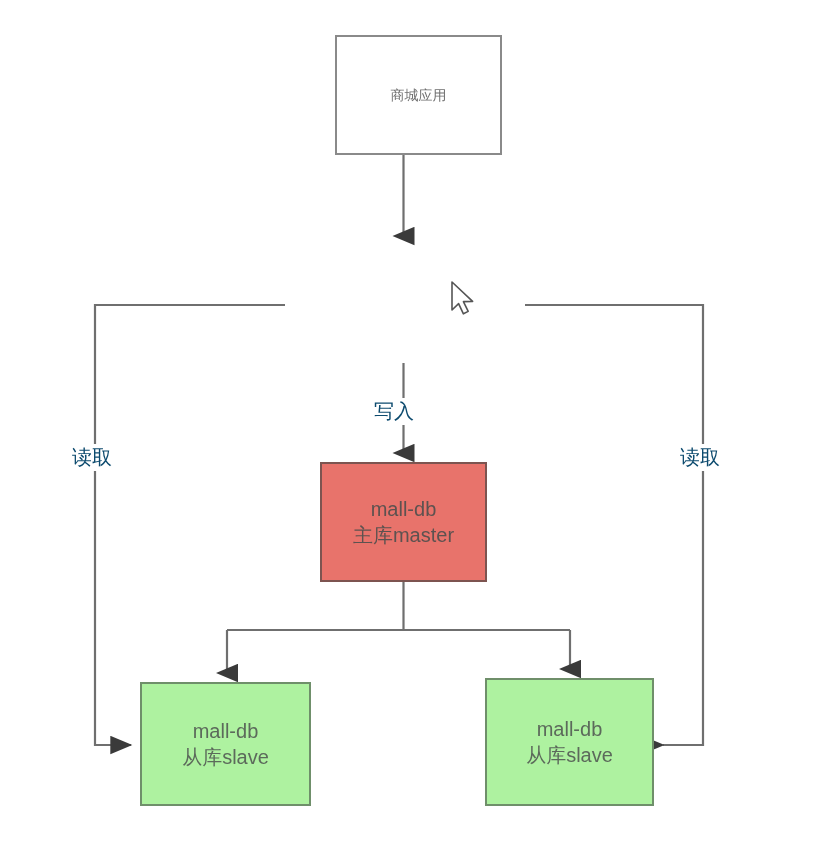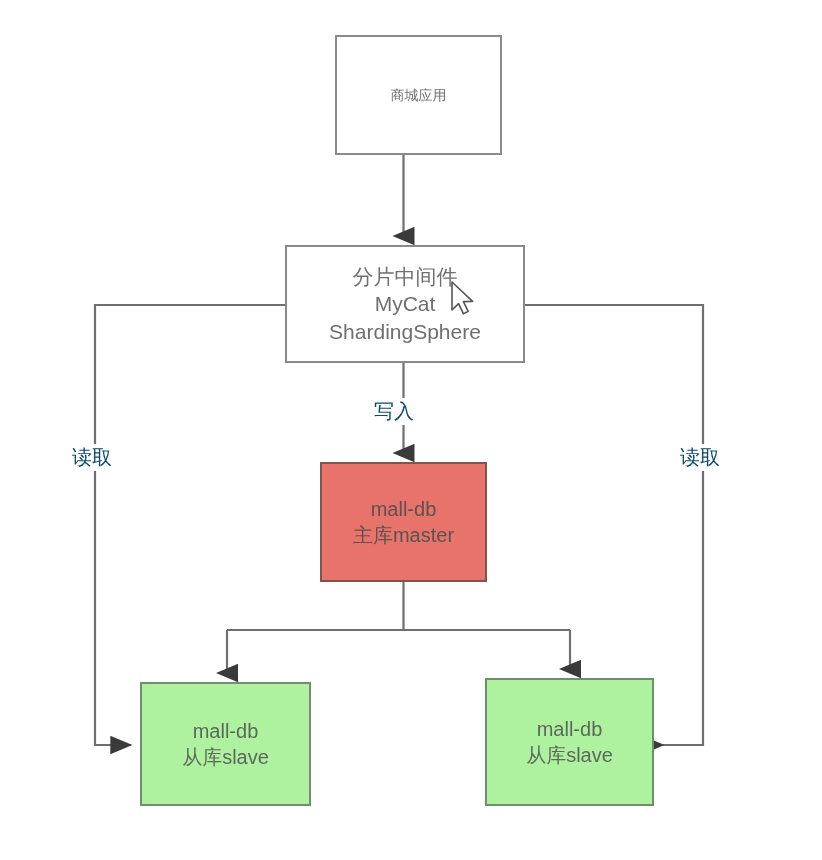--- a/index.html
+++ b/index.html
@@ -155,25 +155,20 @@
       <path d="M227,630 L227,673" marker-end="url(#arrow-down)"></path>
       <path d="M570,630 L570,669" marker-end="url(#arrow-down)"></path>
 
     </g>
   </svg>
 
   <div class="node node-app">
     <span class="node-line">商城应用</span>
   </div>
 
-  <div class="node node-middleware">
-    <span class="node-line">分片中间件</span>
-    <span class="node-line">MyCat</span>
-    <span class="node-line">ShardingSphere</span>
-  </div>
 
   <div class="node node-master">
     <span class="node-line">mall-db</span>
     <span class="node-line">主库master</span>
   </div>
 
   <div class="node node-slave-left">
     <span class="node-line">mall-db</span>
     <span class="node-line">从库slave</span>
   </div>

